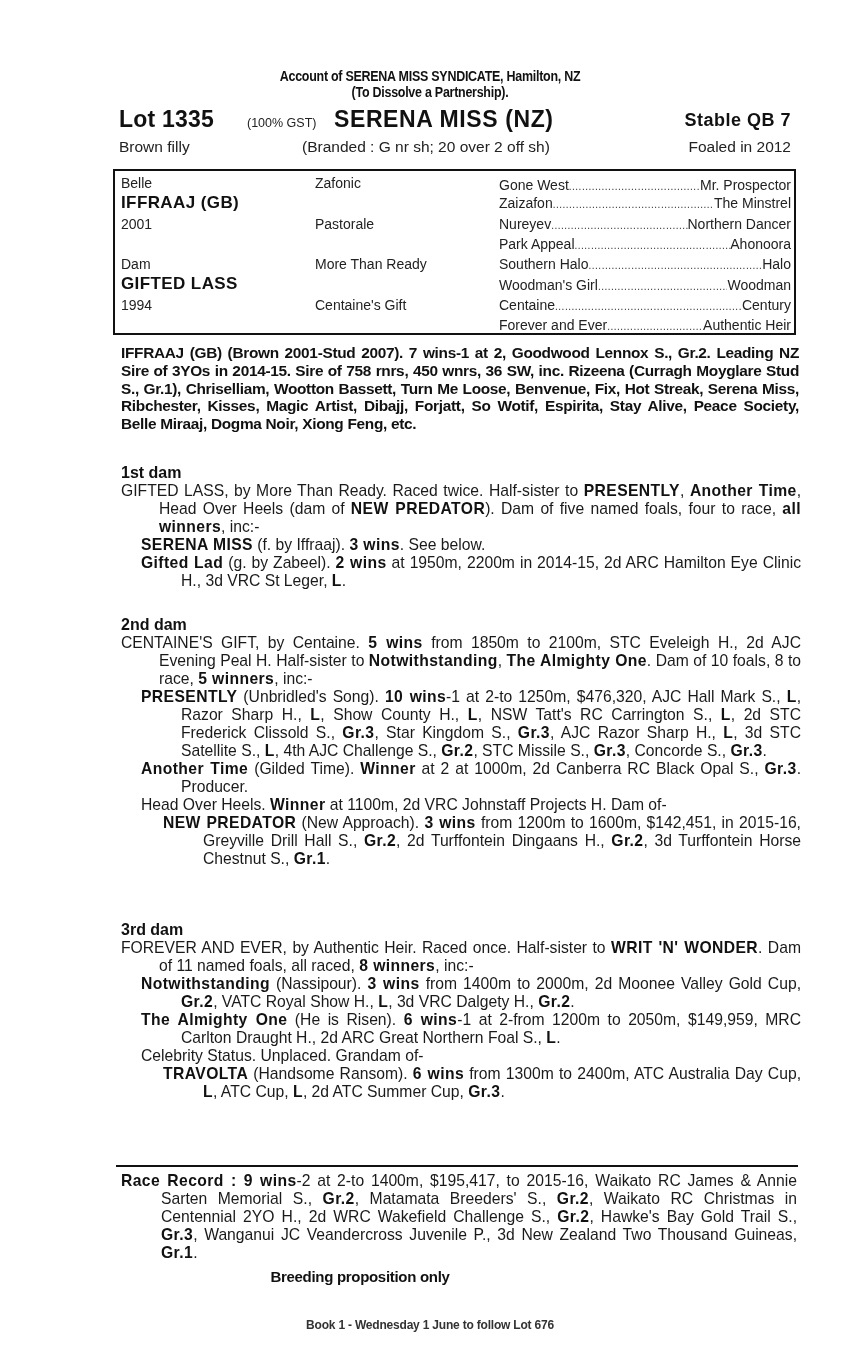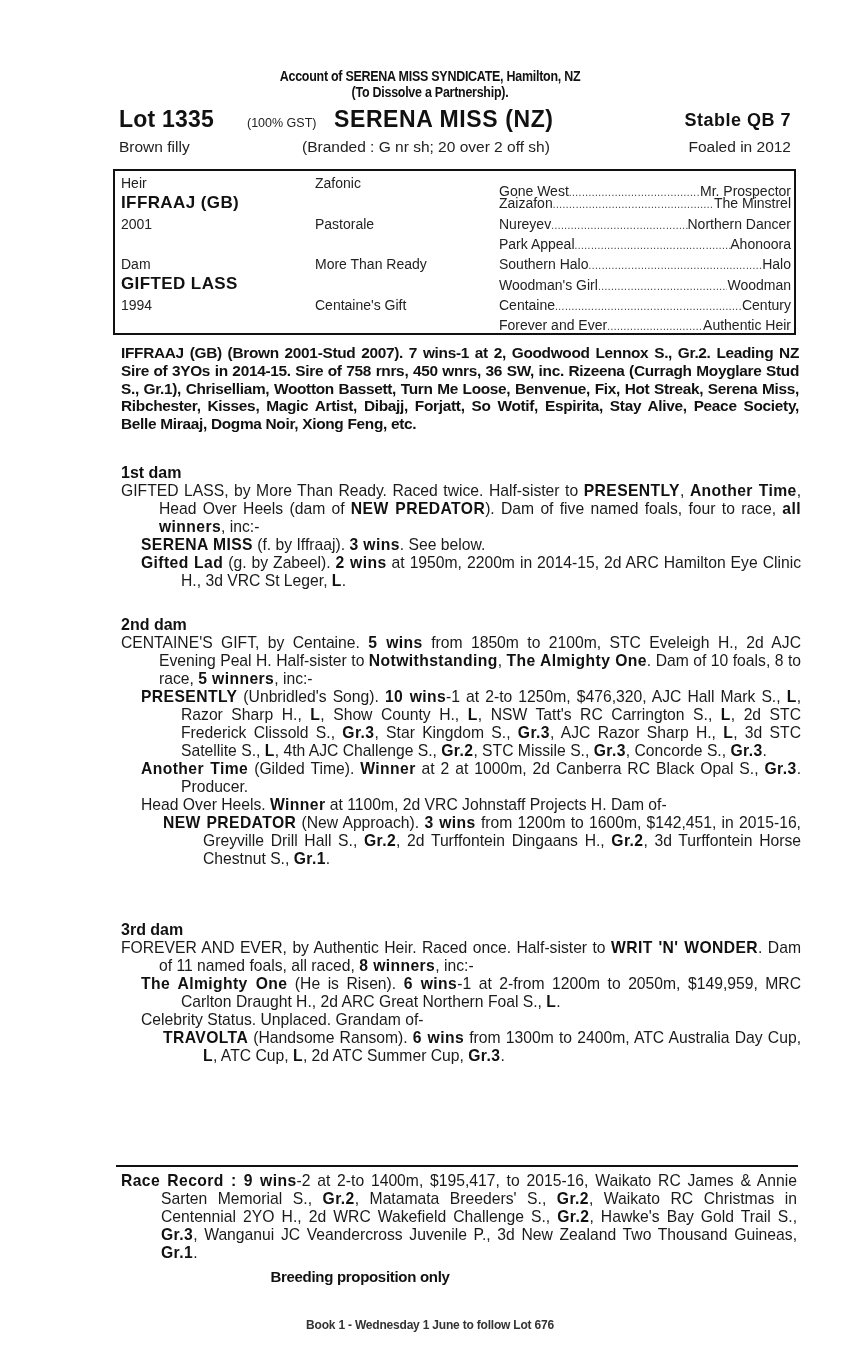--- a/index.html
+++ b/index.html
@@ -71,27 +71,27 @@
   </div>
 
   <div class="subline">
     <span class="sex">Brown filly</span>
     <span class="brand">(Branded : G nr sh; 20 over 2 off sh)</span>
     <span class="foaled">Foaled in 2012</span>
   </div>
 
   <div class="pedbox">
 
-    <span class="ped-cell" style="left:6px;top:4px;">Heir</span>
+    <span class="ped-cell" style="left:6px;top:4px;">Belle</span>
     <span class="ped-name" style="left:6px;top:22px;">IFFRAAJ (GB)</span>
     <span class="ped-cell" style="left:6px;top:45px;">2001</span>
     <span class="ped-cell" style="left:200px;top:4px;">Zafonic</span>
     <span class="ped-cell" style="left:200px;top:45px;">Pastorale</span>
 
-    <div class="gp" style="top:12px;">
+    <div class="gp" style="top:6px;">
       <span class="a">Gone West</span>
         <span class="dots"></span>
         <span class="b">Mr. Prospector</span>
     </div>
     <div class="gp" style="top:24px;">
       <span class="a">Zaizafon</span>
         <span class="dots"></span>
         <span class="b">The Minstrel</span>
     </div>
     <div class="gp" style="top:45px;">
@@ -152,20 +152,21 @@
         <p class="p p1"><b>Another Time</b> (Gilded Time). <b>Winner</b> at 2 at 1000m, 2d Canberra RC Black Opal S., <b>Gr.3</b>. Producer.</p>
         <p class="p p1" style="padding-left: 38px; text-indent: -18px;">Head Over Heels. <b>Winner</b> at 1100m, 2d VRC Johnstaff Projects H. Dam of-</p>
         <p class="p p2"><b>NEW PREDATOR</b> (New Approach). <b>3 wins</b> from 1200m to 1600m, $142,451, in 2015-16, Greyville Drill Hall S., <b>Gr.2</b>, 2d Turffontein Dingaans H., <b>Gr.2</b>, 3d Turffontein Horse Chestnut S., <b>Gr.1</b>.</p>
       </div>
   </div>
 
   <div class="sec" style="top:921px;">
     <h3>3rd dam</h3>
     <div>
         <p class="p p0">FOREVER AND EVER, by Authentic Heir. Raced once. Half-sister to <b>WRIT 'N' WONDER</b>. Dam of 11 named foals, all raced, <b>8 winners</b>, inc:-</p>
+        <p class="p p1"><b>Notwithstanding</b> (Nassipour). <b>3 wins</b> from 1400m to 2000m, 2d Moonee Valley Gold Cup, <b>Gr.2</b>, VATC Royal Show H., <b>L</b>, 3d VRC Dalgety H., <b>Gr.2</b>.</p>
         <p class="p p1"><b>The Almighty One</b> (He is Risen). <b>6 wins</b>-1 at 2-from 1200m to 2050m, $149,959, MRC Carlton Draught H., 2d ARC Great Northern Foal S., <b>L</b>.</p>
         <p class="p p1" style="padding-left: 38px; text-indent: -18px;">Celebrity Status. Unplaced. Grandam of-</p>
         <p class="p p2"><b>TRAVOLTA</b> (Handsome Ransom). <b>6 wins</b> from 1300m to 2400m, ATC Australia Day Cup, <b>L</b>, ATC Cup, <b>L</b>, 2d ATC Summer Cup, <b>Gr.3</b>.</p>
       </div>
   </div>
 
   <div class="rule"></div>
   <div class="racerec">
     <p class="p"><b>Race Record : 9 wins</b>-2 at 2-to 1400m, $195,417, to 2015-16, Waikato RC James &amp; Annie Sarten Memorial S., <b>Gr.2</b>, Matamata Breeders' S., <b>Gr.2</b>, Waikato RC Christmas in Centennial 2YO H., 2d WRC Wakefield Challenge S., <b>Gr.2</b>, Hawke's Bay Gold Trail S., <b>Gr.3</b>, Wanganui JC Veandercross Juvenile P., 3d New Zealand Two Thousand Guineas, <b>Gr.1</b>.</p>
   </div>

